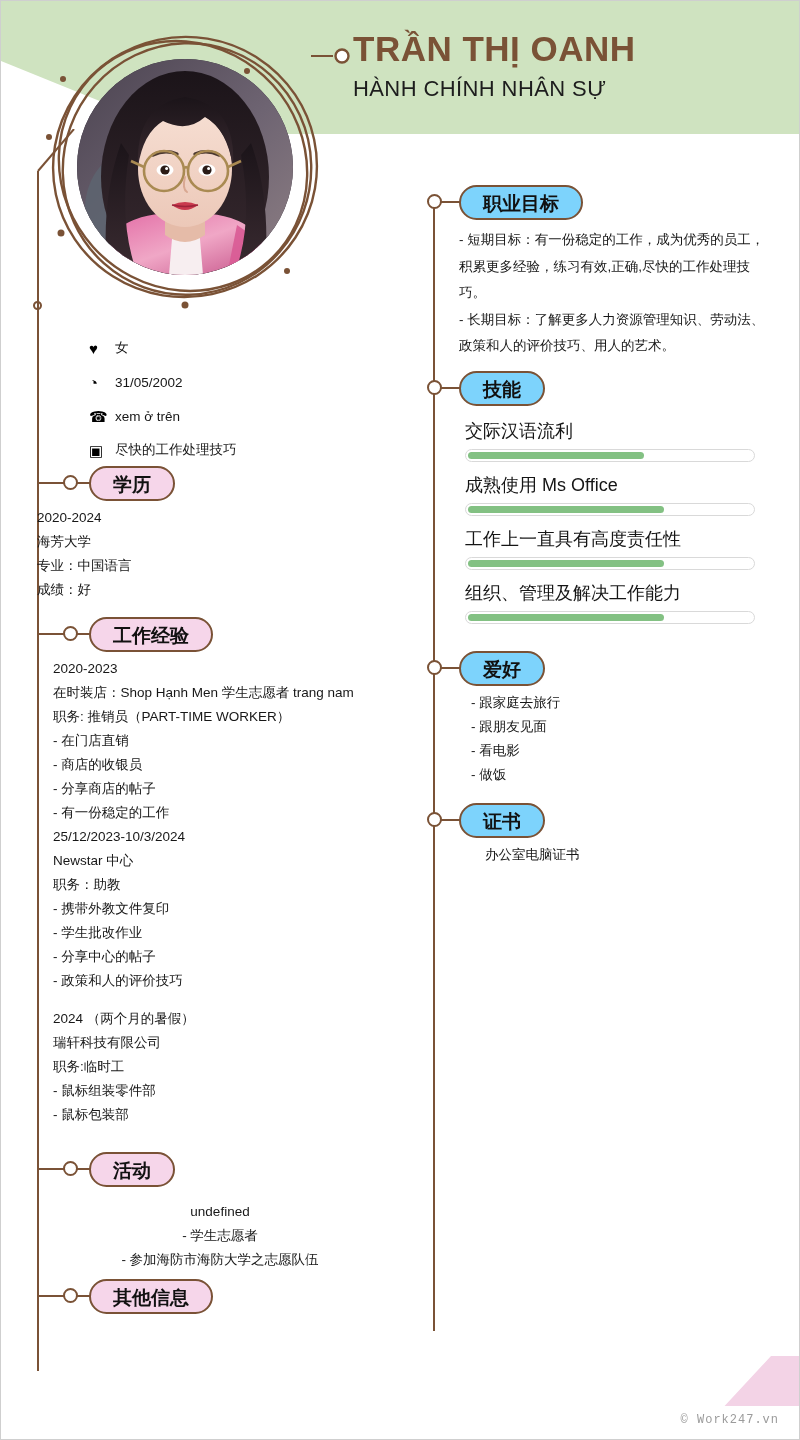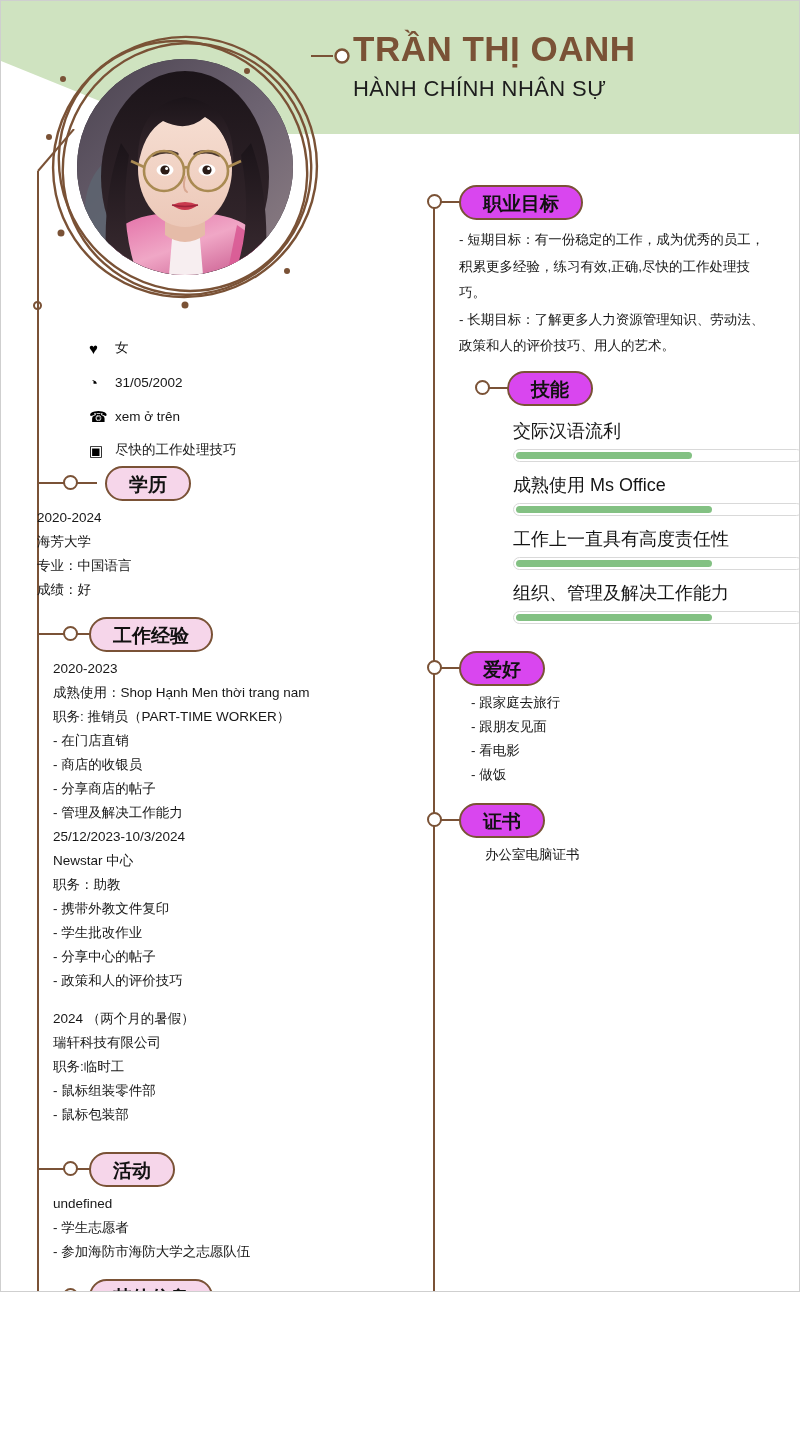--- a/index.html
+++ b/index.html
@@ -3,21 +3,21 @@
 <meta charset="utf-8">
 <style>
   * { box-sizing: border-box; margin: 0; padding: 0; }
   html, body {
     width: 800px; height: 1440px;
     background: #ffffff;
     font-family: "Liberation Sans", "DejaVu Sans", sans-serif;
   }
   #page {
     position: relative;
-    width: 800px; height: 1292px;
+    width: 800px; height: 1440px;
     overflow: hidden;
     background: #ffffff;
     border: 1px solid #cfcfcf;
   }
 
   
   .green-banner {
     position: absolute; left: 0; top: 0;
     width: 800px; height: 140px;
     background: #cfe3c0;
@@ -86,21 +86,21 @@
   }
   .node-arm { position: absolute; top: 18px; height: 2px; background: #7a5236; }
   .pill {
     position: absolute; top: 2px;
     height: 35px; line-height: 33px;
     border: 2px solid #7a5236; border-radius: 19px;
     font-size: 19px; font-weight: bold; color: #111;
     text-align: center; padding: 0 22px; white-space: nowrap;
   }
   .pill.pink { background: #f6d6ea; }
-  .pill.green { background: #d946ef; }
+  .pill.green { background: #7dd3fc; }
 
   
   .body-txt { font-size: 13.5px; color: #171717; line-height: 24px; }
   .body-txt.wide { line-height: 26.5px; }
   .gap { height: 14px; }
 
   
   .skill { margin-bottom: 11px; }
   .skill-name { font-size: 18px; color: #151515; margin-bottom: 6px; }
   .bar-track {
@@ -248,44 +248,44 @@
     <div class="contact-row">
       <span class="contact-ico">▣</span>
       <span class="contact-txt">尽快的工作处理技巧</span>
     </div>
   </div>
 
   <div class="sec" style="left:36px; top:463px; width:350px;">
     <div class="sec-head">
       <div class="node-arm" style="left:2px; width:58px;"></div>
       <div class="node-ring" style="left:26px;"></div>
-      <div class="pill pink" style="left:68px;">学历</div>
+      <div class="pill pink" style="left:52px;">学历</div>
     </div>
     <div class="body-txt" style="margin-top:4px;">
       <div>2020-2024</div>
       <div>海芳大学</div>
       <div>专业：中国语言</div>
       <div>成绩：好</div>
     </div>
   </div>
 
   <div class="sec" style="left:36px; top:614px; width:360px;">
     <div class="sec-head">
       <div class="node-arm" style="left:2px; width:58px;"></div>
       <div class="node-ring" style="left:26px;"></div>
       <div class="pill pink" style="left:52px;">工作经验</div>
     </div>
     <div class="body-txt" style="margin-left:16px; margin-top:4px;">
       <div>2020-2023</div>
-      <div>成熟使用：Shop Hạnh Men thời trang nam</div>
+      <div>在时装店：Shop Hạnh Men 学生志愿者 trang nam</div>
       <div>职务: 推销员（PART-TIME WORKER）</div>
       <div>- 在门店直销</div>
       <div>- 商店的收银员</div>
       <div>- 分享商店的帖子</div>
-      <div>- 管理及解决工作能力</div>
+      <div>- 有一份稳定的工作</div>
       <div>25/12/2023-10/3/2024</div>
       <div>Newstar 中心</div>
       <div>职务：助教</div>
       <div>- 携带外教文件复印</div>
       <div>- 学生批改作业</div>
       <div>- 分享中心的帖子</div>
       <div>- 政策和人的评价技巧</div>
       <div class="gap"></div>
       <div>2024 （两个月的暑假）</div>
       <div>瑞轩科技有限公司</div>
@@ -294,21 +294,21 @@
       <div>- 鼠标包装部</div>
     </div>
   </div>
 
   <div class="sec" style="left:36px; top:1149px; width:350px;">
     <div class="sec-head">
       <div class="node-arm" style="left:2px; width:58px;"></div>
       <div class="node-ring" style="left:26px;"></div>
       <div class="pill pink" style="left:52px;">活动</div>
     </div>
-    <div class="body-txt" style="margin-left:16px; margin-top:4px;">
+    <div class="body-txt" style="margin-left:16px; margin-top:12px;text-align:center;">
       <div>undefined</div>
       <div>- 学生志愿者</div>
       <div>- 参加海防市海防大学之志愿队伍</div>
     </div>
   </div>
 
   <div class="sec" style="left:36px; top:1276px; width:350px;">
     <div class="sec-head">
       <div class="node-arm" style="left:2px; width:58px;"></div>
       <div class="node-ring" style="left:26px;"></div>
@@ -321,21 +321,21 @@
       <div class="node-arm" style="left:2px; width:32px;"></div>
       <div class="node-ring" style="left:-6px;"></div>
       <div class="pill green" style="left:26px;">职业目标</div>
     </div>
     <div class="body-txt wide" style="margin-left:26px; margin-top:6px; width:308px;">
       <div>- 短期目标：有一份稳定的工作，成为优秀的员工，积累更多经验，练习有效,正确,尽快的工作处理技巧。</div>
       <div>- 长期目标：了解更多人力资源管理知识、劳动法、政策和人的评价技巧、用人的艺术。</div>
     </div>
   </div>
 
-  <div class="sec" style="left:432px; top:368px; width:340px;padding-left:48px;">
+  <div class="sec" style="left:432px; top:368px; width:340px;">
     <div class="sec-head">
       <div class="node-arm" style="left:2px; width:32px;"></div>
       <div class="node-ring" style="left:-6px;"></div>
       <div class="pill green" style="left:26px;">技能</div>
     </div>
     <div style="margin-left:32px; margin-top:12px; width:290px;">
       <div class="skill">
         <div class="skill-name">交际汉语流利</div>
         <div class="bar-track">
           <div class="bar-fill" style="width: 62%;"></div>

